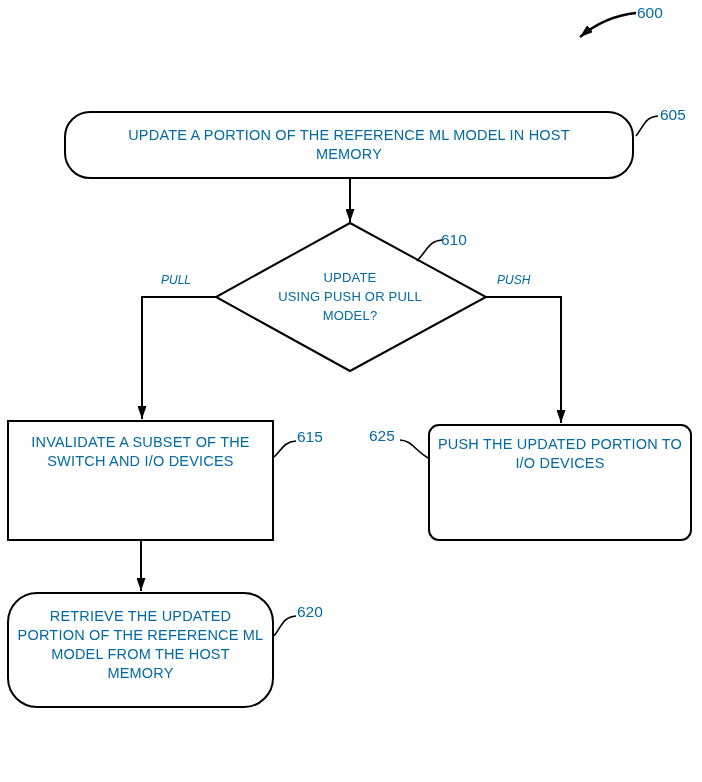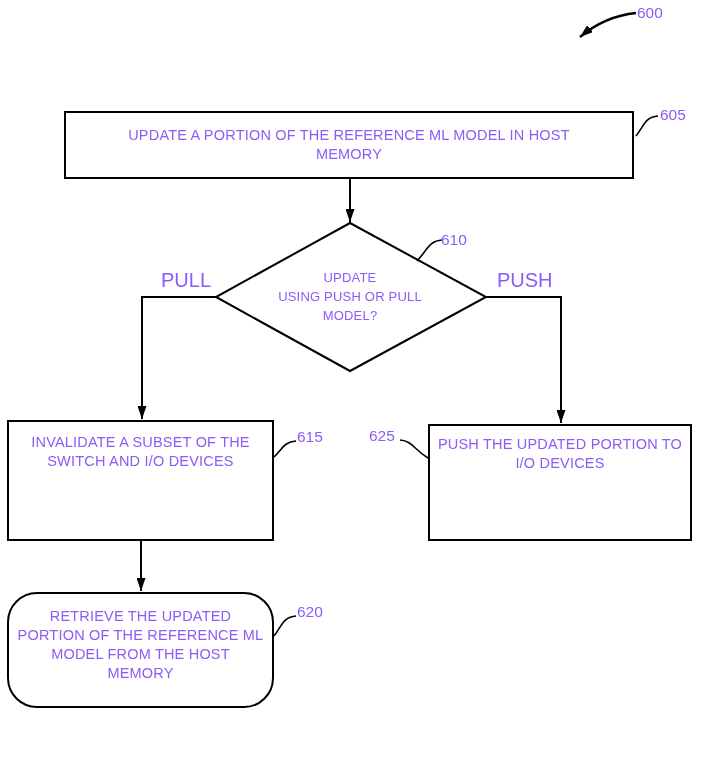--- a/index.html
+++ b/index.html
@@ -6,21 +6,21 @@
     margin: 0;
     padding: 0;
     background: #ffffff;
   }
   .canvas {
     position: relative;
     width: 702px;
     height: 782px;
     background: #ffffff;
     font-family: "Liberation Sans", sans-serif;
-    color: #8b5cf6;
+    color: #0369a1;
     overflow: hidden;
   }
   svg.wires {
     position: absolute;
     left: 0; top: 0;
     width: 702px; height: 782px;
   }
   .node {
     position: absolute;
     border: 2px solid #000000;
@@ -28,23 +28,23 @@
     background: #ffffff;
     display: flex;
     flex-direction: column;
     align-items: center;
     text-align: center;
     font-size: 14.5px;
     line-height: 19px;
     letter-spacing: 0.2px;
   }
   .node span { display: block; white-space: nowrap; }
-  .box-start   { left: 64px;  top: 111px; width: 570px; height: 68px;  justify-content: center; }
+  .box-start   { left: 64px;  top: 111px; width: 570px; height: 68px;  justify-content: center; border-radius: 26px; }
   .box-pull    { left: 7px;   top: 420px; width: 267px; height: 121px; padding-top: 11px; }
-  .box-push    { left: 428px; top: 424px; width: 264px; height: 117px; padding-top: 9px; }
+  .box-push    { left: 428px; top: 424px; width: 264px; height: 117px; padding-top: 9px; border-radius: 11px; }
   .box-retrieve{ left: 7px;   top: 592px; width: 267px; height: 116px; padding-top: 13px; border-radius: 30px; }
   .diamond-text {
     position: absolute;
     left: 240px; top: 268px; width: 220px;
     text-align: center;
     font-size: 13px;
     line-height: 19px;
     letter-spacing: 0.2px;
   }
   .diamond-text span { display: block; white-space: nowrap; }
@@ -55,23 +55,24 @@
     white-space: nowrap;
   }
   .ref-600 { left: 637px; top: 4px; }
   .ref-605 { left: 660px; top: 106px; }
   .ref-610 { left: 441px; top: 231px; }
   .ref-615 { left: 297px; top: 428px; }
   .ref-625 { left: 369px; top: 427px; }
   .ref-620 { left: 297px; top: 603px; }
   .branch-label {
     position: absolute;
-    font-size: 20px;
+    font-size: 12px;
     line-height: 18px;
     white-space: nowrap;
+    font-style: italic;
   }
   .branch-pull { left: 161px; top: 271px; }
   .branch-push { left: 497px; top: 271px; }
   .caption {
     position: absolute;
     left: 0; top: 735px; width: 702px;
     text-align: center;
     font-size: 33px;
     letter-spacing: 0.5px;
   }

